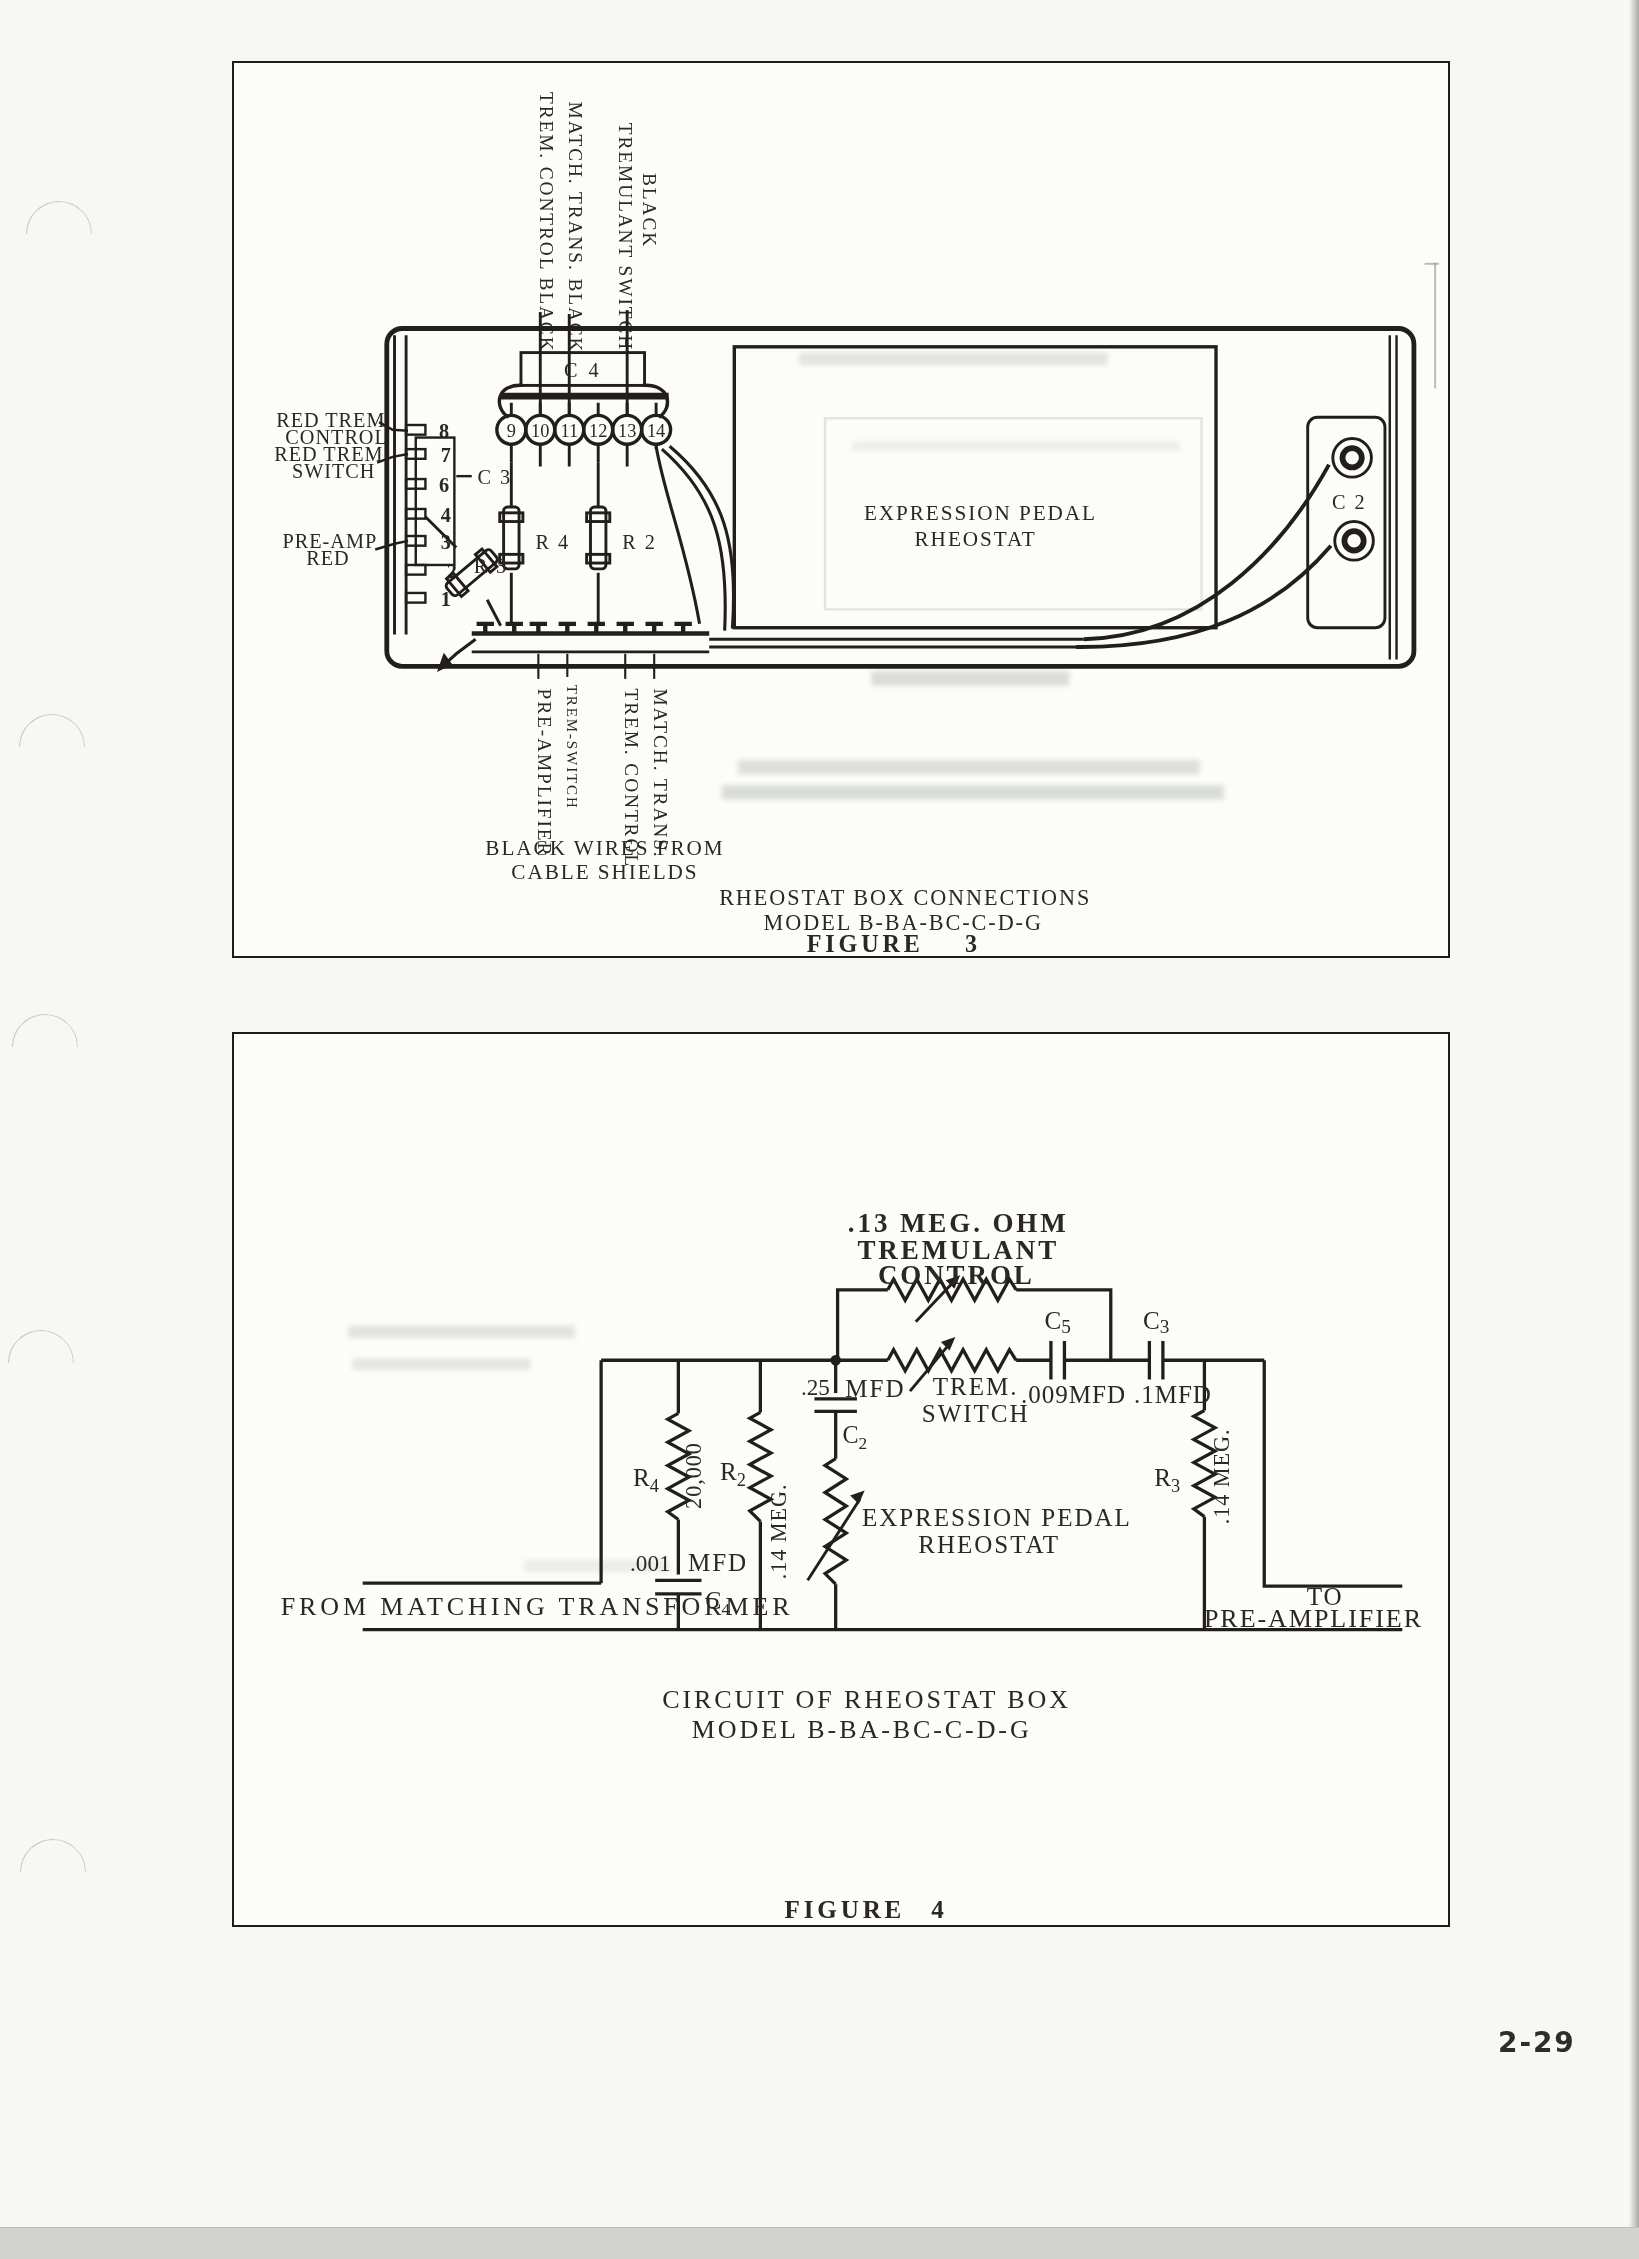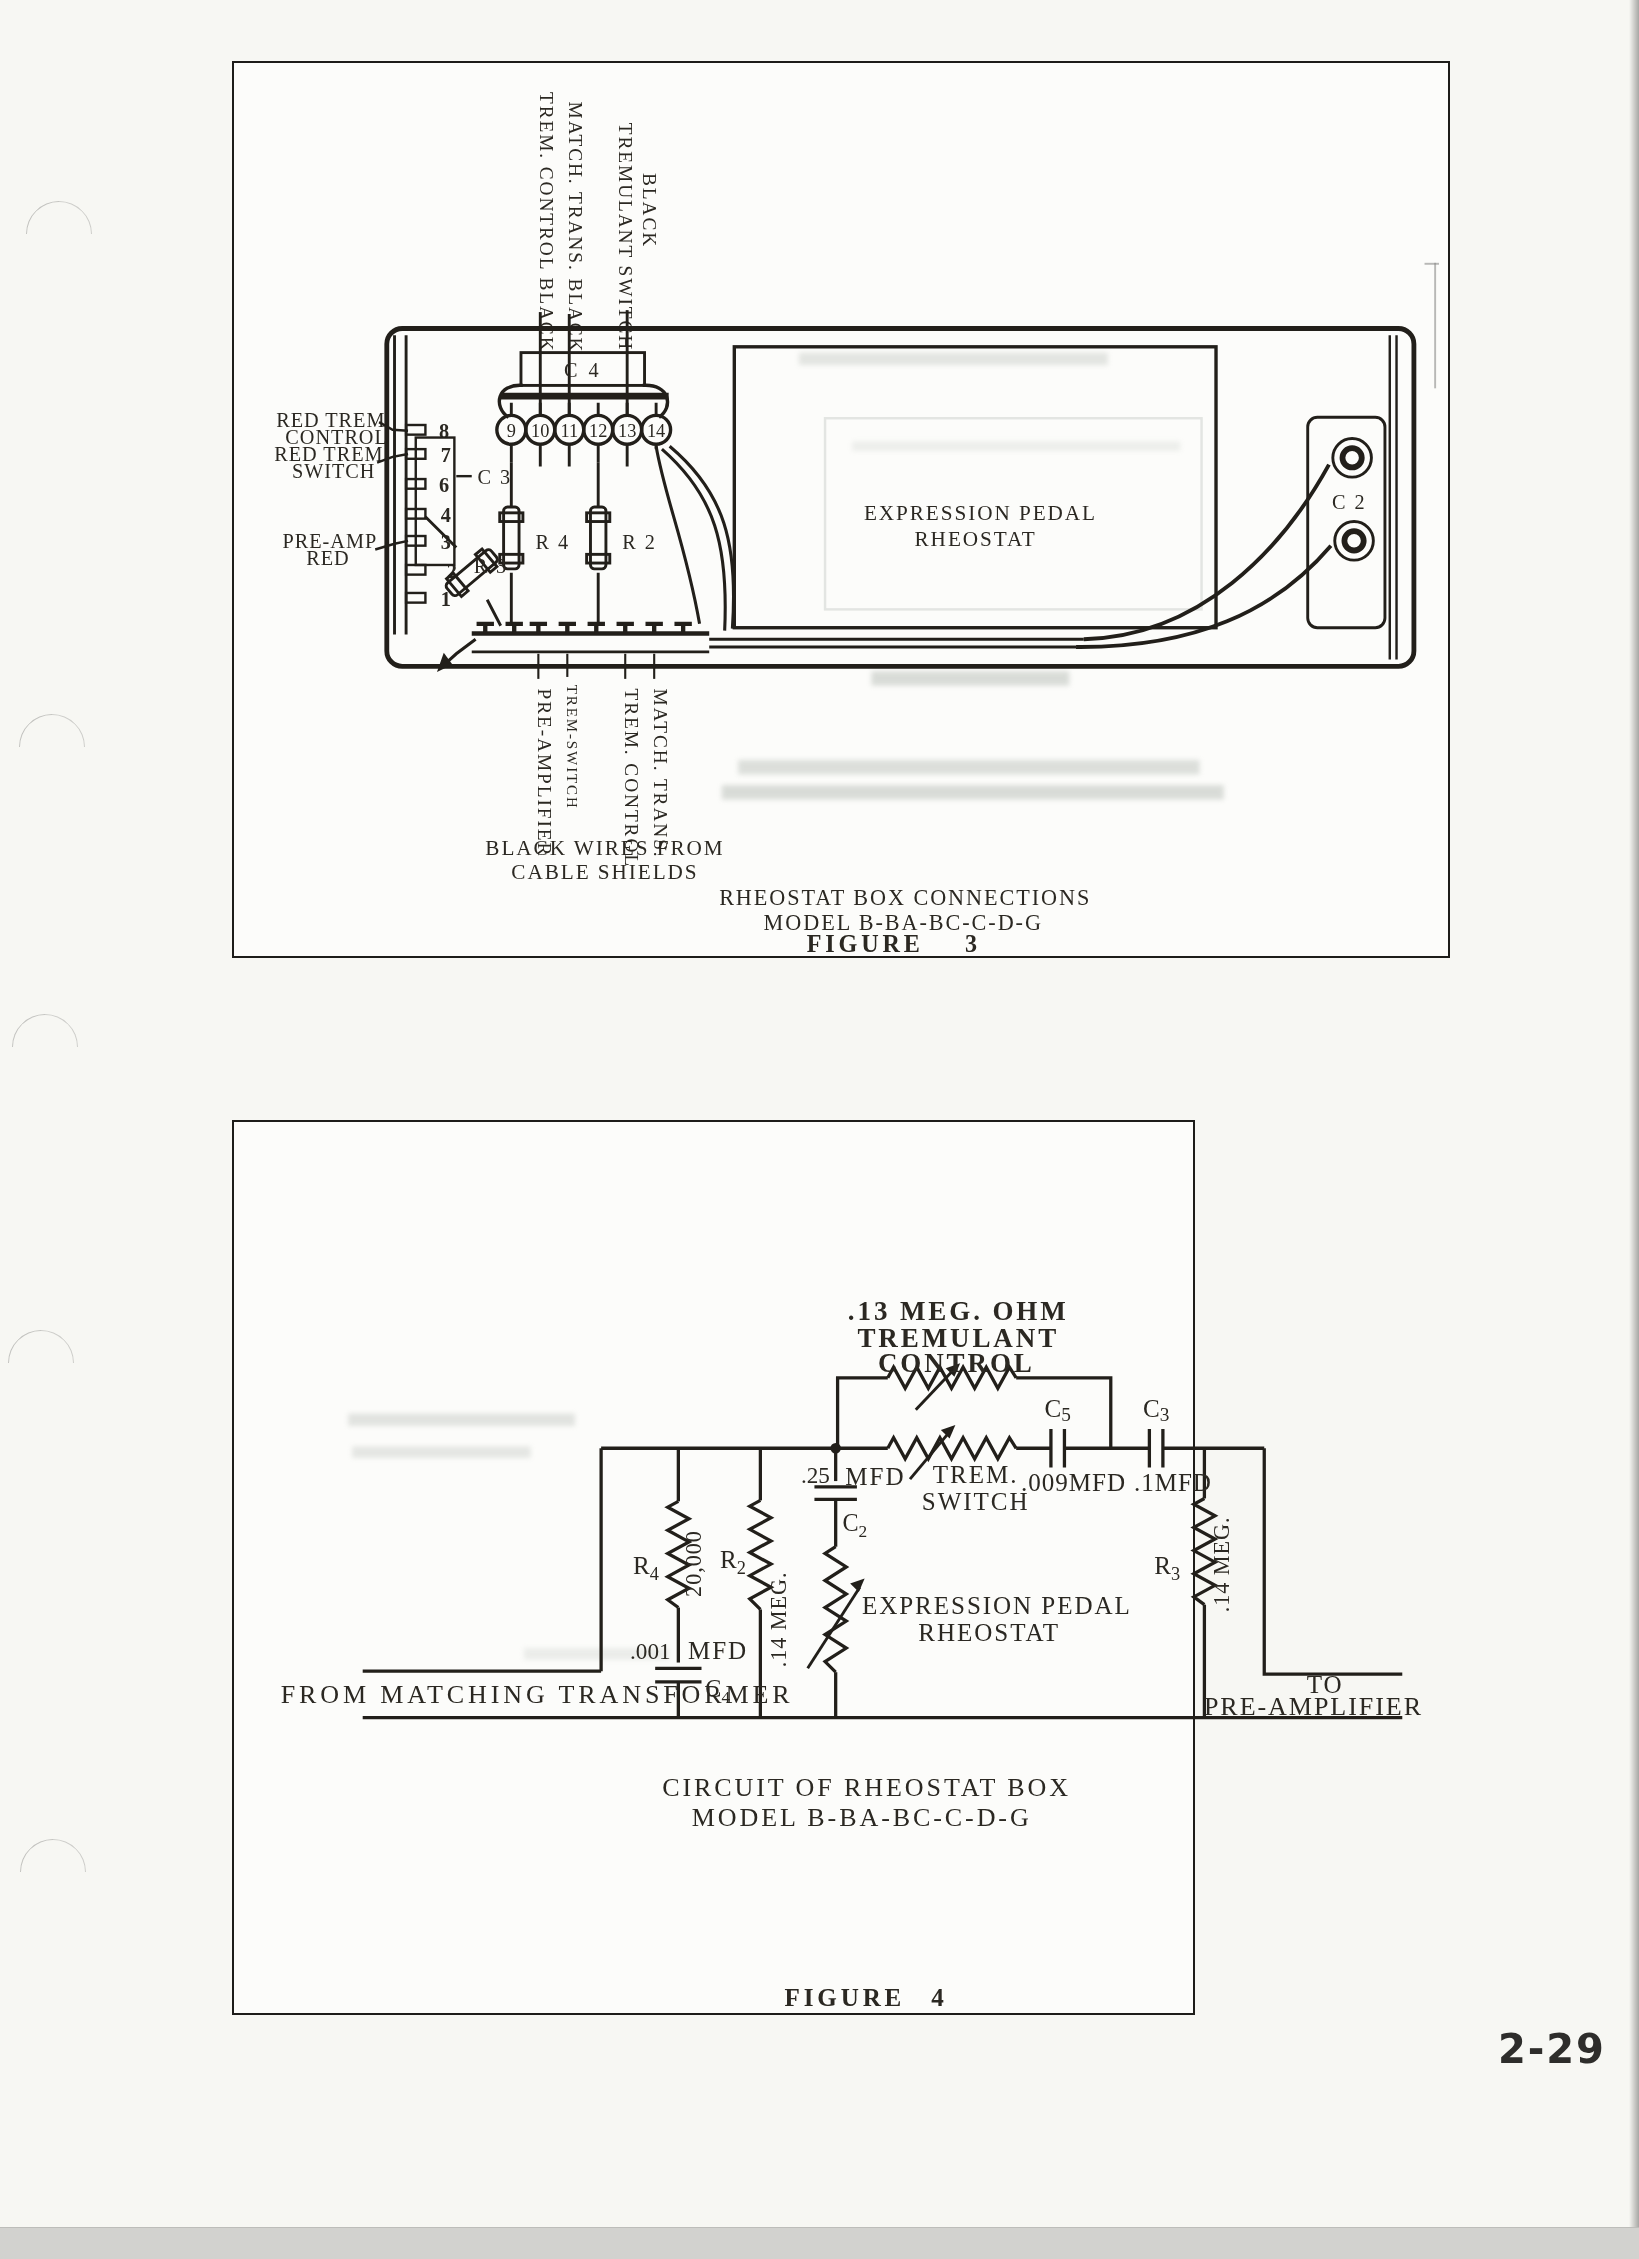--- a/index.html
+++ b/index.html
@@ -1,25 +1,25 @@
 <!DOCTYPE html>
 <html><head>
 <meta charset="utf-8">
 <style>
   html,body{margin:0;padding:0;}
   body{width:1639px;height:2259px;background:#f7f7f3;position:relative;overflow:hidden;
        font-family:"Liberation Serif","DejaVu Serif",serif;}
   .figure-box{position:absolute;left:232px;background:#fcfcfa;border:2.9px solid #1d1c19;box-sizing:border-box;}
   #fig3-box{top:61px;width:1218px;height:897px;}
-  #fig4-box{top:1120px;width:963px;height:895px;}
+  #fig4-box{top:1032px;width:1218px;height:895px;}
   svg{display:block;}
   text{font-family:"Liberation Serif","DejaVu Serif",serif;fill:#2b2822;}
   .ink{stroke:#221f1a;fill:none;}
   .page-number{position:absolute;left:1498px;top:2026px;font-family:"DejaVu Sans","Liberation Sans",sans-serif;
-               font-weight:bold;font-size:40px;letter-spacing:1.9px;color:#2e2d2b;}
+               font-weight:bold;font-size:28px;letter-spacing:1.9px;color:#2e2d2b;}
   .hole{position:absolute;width:64px;height:64px;border:1.9px solid transparent;border-radius:50%;
         border-top-color:#b7b7b4;border-right-color:#c4c4c1;transform:rotate(-45deg);opacity:.8;}
   .edge-right{position:absolute;right:0;top:0;width:9.7px;height:2259px;
               background:linear-gradient(to right,rgba(160,160,158,0),#a7a7a4);}
   .edge-bottom{position:absolute;left:0;bottom:0;width:1639px;height:31px;background:#d2d2cf;
                border-top:1px solid #bdbdba;}
 </style>
 </head>
 <body>
 

